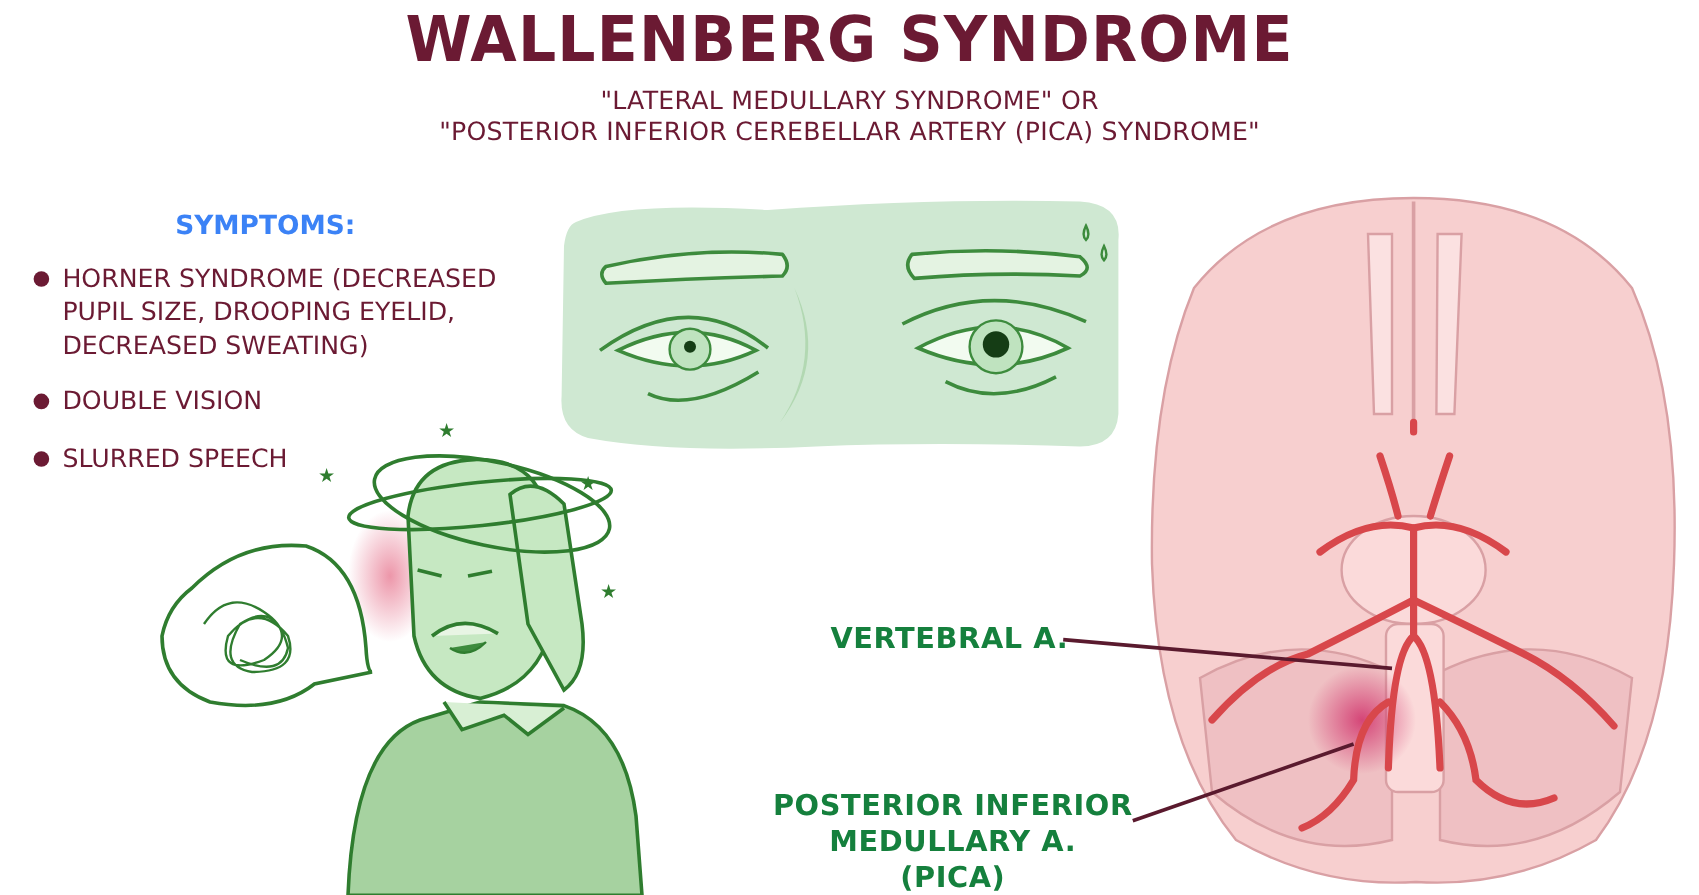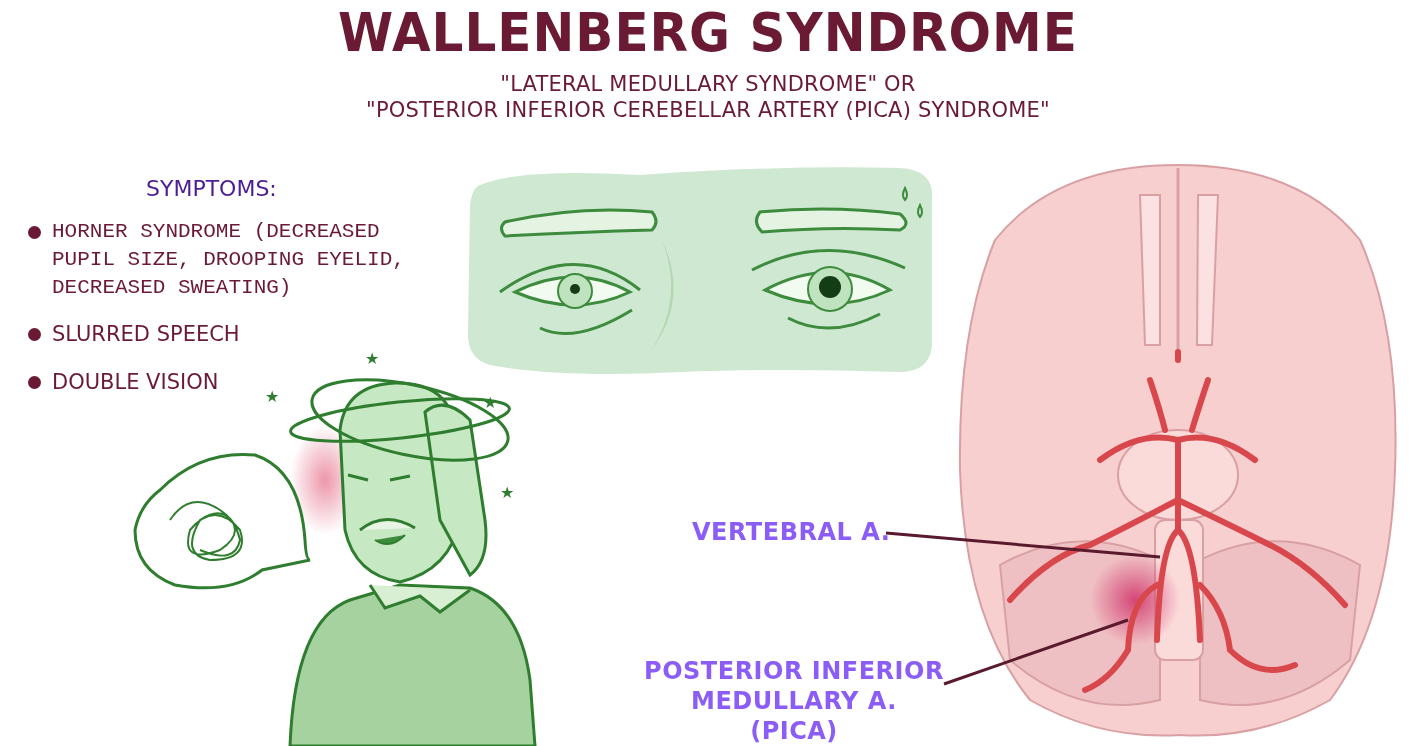--- a/index.html
+++ b/index.html
@@ -6,46 +6,46 @@
   html, body { width:1416px; height:746px; background:#ffffff; overflow:hidden; }
   body { position:relative; font-family:"DejaVu Sans", sans-serif; color:#6b1a33; }
   .title { position:absolute; left:0; width:1416px; top:4px; text-align:center;
            font-family:"DejaVu Sans", sans-serif; font-weight:bold; font-size:50px;
            letter-spacing:1px; color:#6b1a33; transform:scaleY(1.05); }
   .subtitle { position:absolute; left:0; width:1416px; text-align:center;
               font-family:"DejaVu Sans", sans-serif; font-size:21px; color:#6b1a33;
               letter-spacing:0.2px; }
   .sub1 { top:72px; }
   .sub2 { top:98px; }
-  .symptoms-heading { position:absolute; left:146px; top:176px; font-weight:normal;
-                      font-size:22px; color:#4c1d95; }
+  .symptoms-heading { position:absolute; left:146px; top:176px; font-weight:bold;
+                      font-size:22px; color:#3b82f6; }
   .symptom-list { position:absolute; left:28px; top:218px; list-style:none; }
   .symptom { position:relative; padding-left:24px; font-size:21px; line-height:28px;
              color:#6b1a33; font-family:"DejaVu Sans", sans-serif; margin-bottom:20px; }
-  .symptom:nth-child(1) { width:420px; margin-bottom:18px;font-family:Liberation Mono, monospace; }
+  .symptom:nth-child(1) { width:420px; margin-bottom:18px; }
   .symptom .bullet { position:absolute; left:0; top:8px; width:13px; height:13px;
                      border-radius:50%; background:#6b1a33; }
-  .label { position:absolute; font-size:24px; color:#8b5cf6; font-weight:bold;
+  .label { position:absolute; font-size:24px; color:#15803d; font-weight:bold;
            letter-spacing:0.5px; line-height:30px; text-align:center; }
   .label-vertebral { left:692px; top:517px; }
   .label-pica { left:644px; top:656px; width:300px; }
   svg.art { position:absolute; left:0; top:0; }
 </style>
 </head>
 <body>
 
 <div class="title">WALLENBERG SYNDROME</div>
 <div class="subtitle sub1">"LATERAL MEDULLARY SYNDROME" OR</div>
 <div class="subtitle sub2">"POSTERIOR INFERIOR CEREBELLAR ARTERY (PICA) SYNDROME"</div>
 
 <div class="symptoms-heading">SYMPTOMS:</div>
 <ul class="symptom-list">
   <li class="symptom"><span class="bullet"></span><span>HORNER SYNDROME (DECREASED PUPIL SIZE, DROOPING EYELID, DECREASED SWEATING)</span></li>
+  <li class="symptom"><span class="bullet"></span><span>DOUBLE VISION</span></li>
   <li class="symptom"><span class="bullet"></span><span>SLURRED SPEECH</span></li>
-  <li class="symptom"><span class="bullet"></span><span>DOUBLE VISION</span></li>
 </ul>
 
 <svg class="art" width="1416" height="746" viewBox="0 0 1416 746">
   <defs>
     <radialGradient id="pica-glow" cx="50%" cy="50%" r="50%">
       <stop offset="0%" stop-color="#d0306a" stop-opacity="0.85"></stop>
       <stop offset="100%" stop-color="#d0306a" stop-opacity="0"></stop>
     </radialGradient>
     <radialGradient id="head-glow" cx="50%" cy="50%" r="50%">
       <stop offset="0%" stop-color="#e05070" stop-opacity="0.6"></stop>

